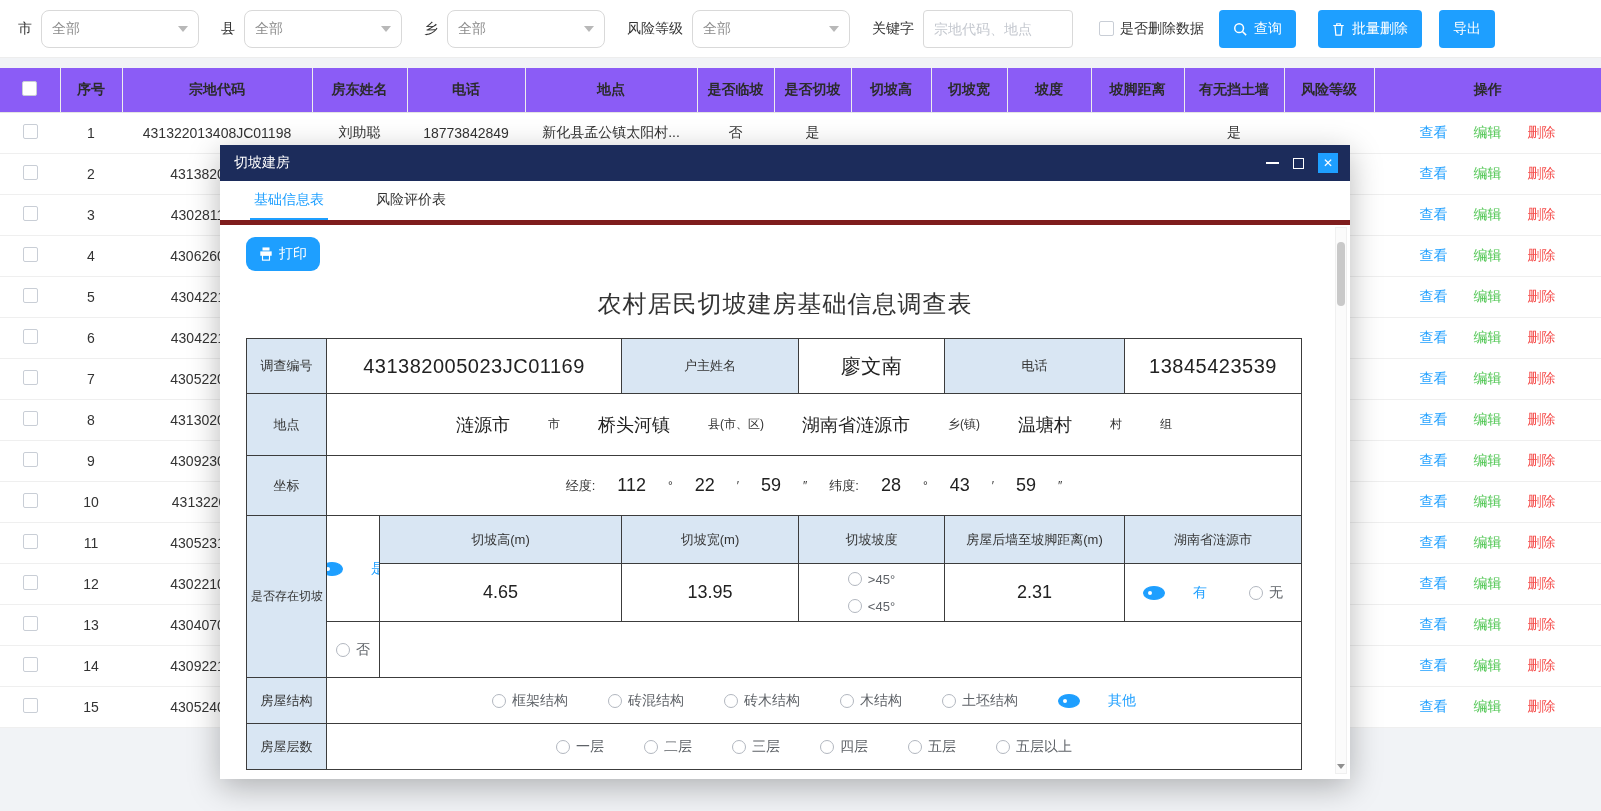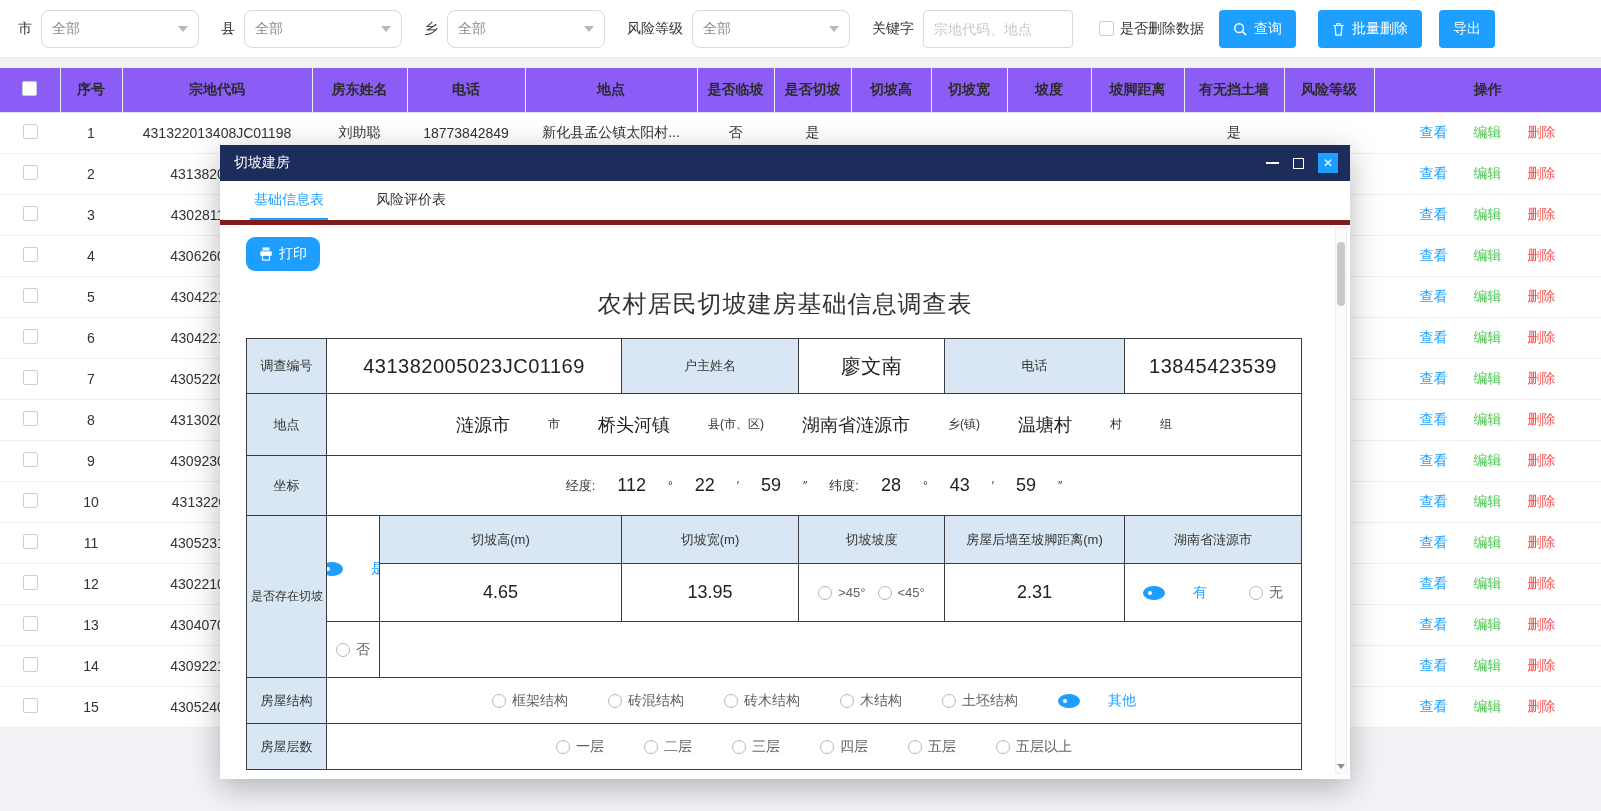--- a/index.html
+++ b/index.html
@@ -101,21 +101,21 @@
   .coord-flex{ display:flex; align-items:center; justify-content:center; gap:22px; }
   .coord-lab{ font-size:13px; color:#333; }
   .coord-num{ font-size:18px; color:#222; }
   .coord-sym{ font-size:12px; color:#333; }
   .radio-item{ display:inline-flex; align-items:center; gap:6px; font-size:14px; color:#5f6368; cursor:pointer; }
   .radio-item.on .radio-label{ color:#1E9FFF; }
   .radio{ width:14px; height:14px; border-radius:50%; border:1px solid #b2b7bf; background:#fff; position:relative; flex:0 0 auto; }
   .radio.sel{ background:#1E9FFF; border-color:#1E9FFF; }
   .radio.sel::after{ content:''; position:absolute; left:4px; top:4px; width:4px; height:4px; border-radius:50%; background:#fff; }
   .center-cell{ display:flex; align-items:center; justify-content:center; }
-  .angle-stack{ display:flex; gap:12px; align-items:center; }
+  .angle-stack{ display:flex; flex-direction:column; gap:12px; align-items:center; }
   .angle-stack .radio-item{ font-size:13px; }
   .wall-flex{ display:flex; align-items:center; justify-content:center; gap:42px; }
   .opt-row{ display:flex; align-items:center; justify-content:center; gap:40px; }
   
   .vscroll{ position:absolute; top:82px; right:3px; bottom:5px; width:12px; background:#fbfbfb; border:1px solid #f0f0f0; }
   .vthumb{ position:absolute; top:14px; left:1px; width:8px; height:64px; background:#c9c9c9; border-radius:4px; cursor:pointer; }
   .varrow{ position:absolute; bottom:3px; left:1px; width:8px; height:8px; cursor:pointer; }
   .varrow::after{ content:''; position:absolute; left:0; top:2px; border-left:4px solid transparent; border-right:4px solid transparent; border-top:5px solid #8f8f8f; }
 </style>
 </head>

